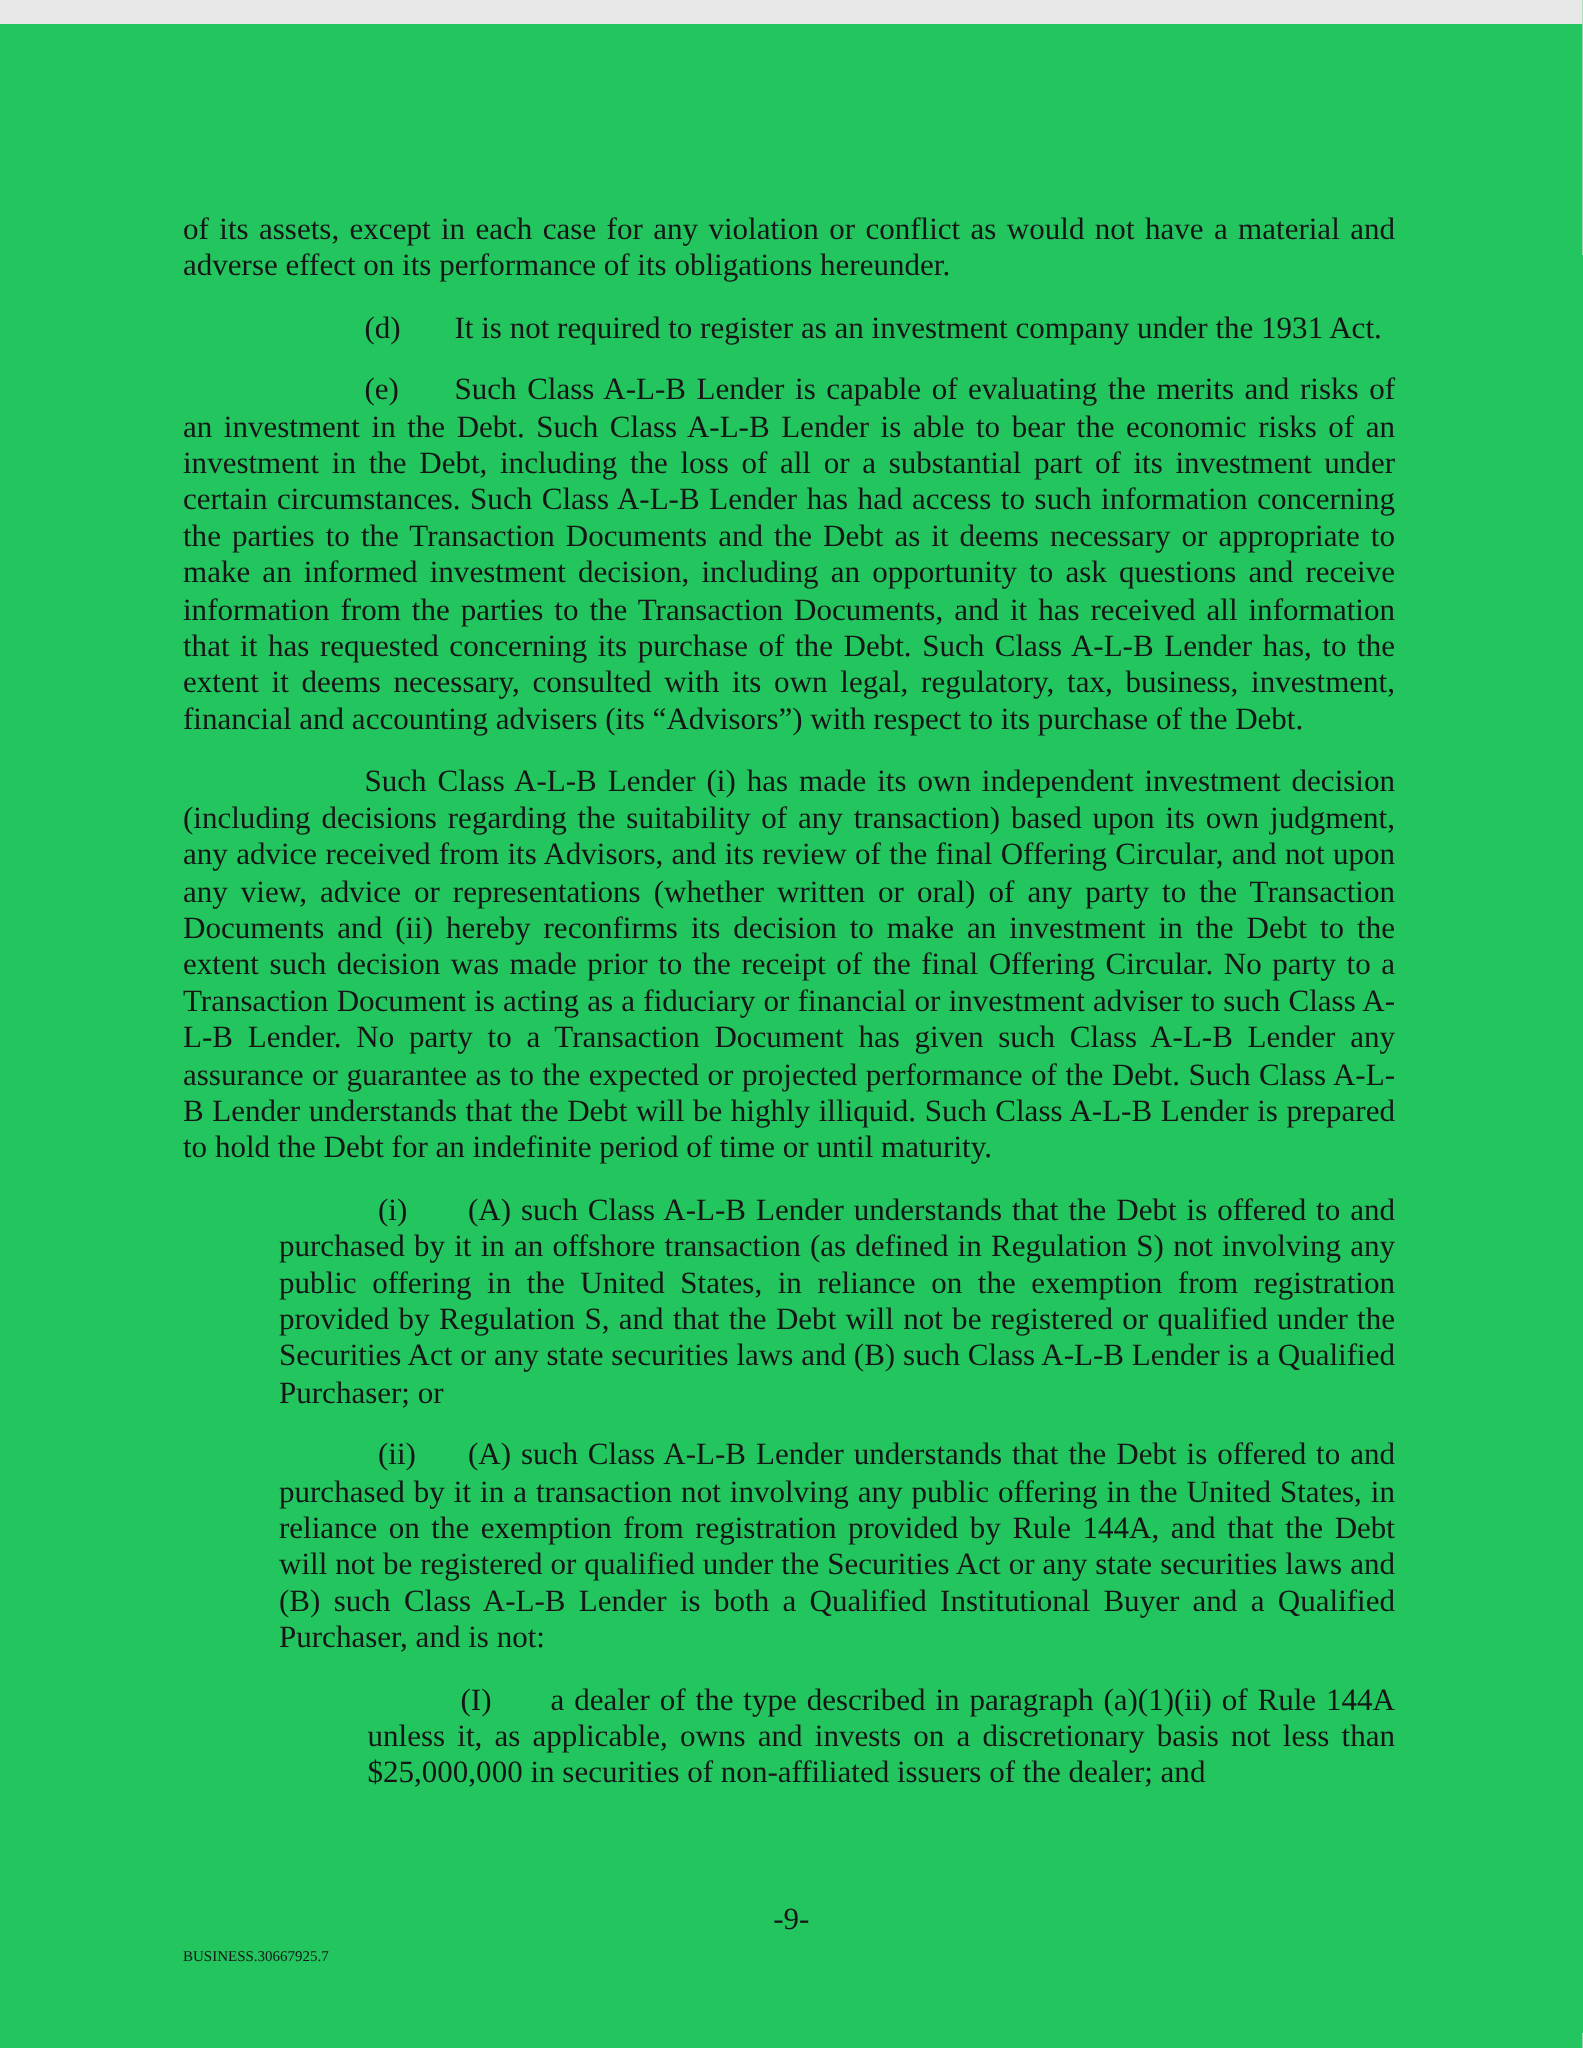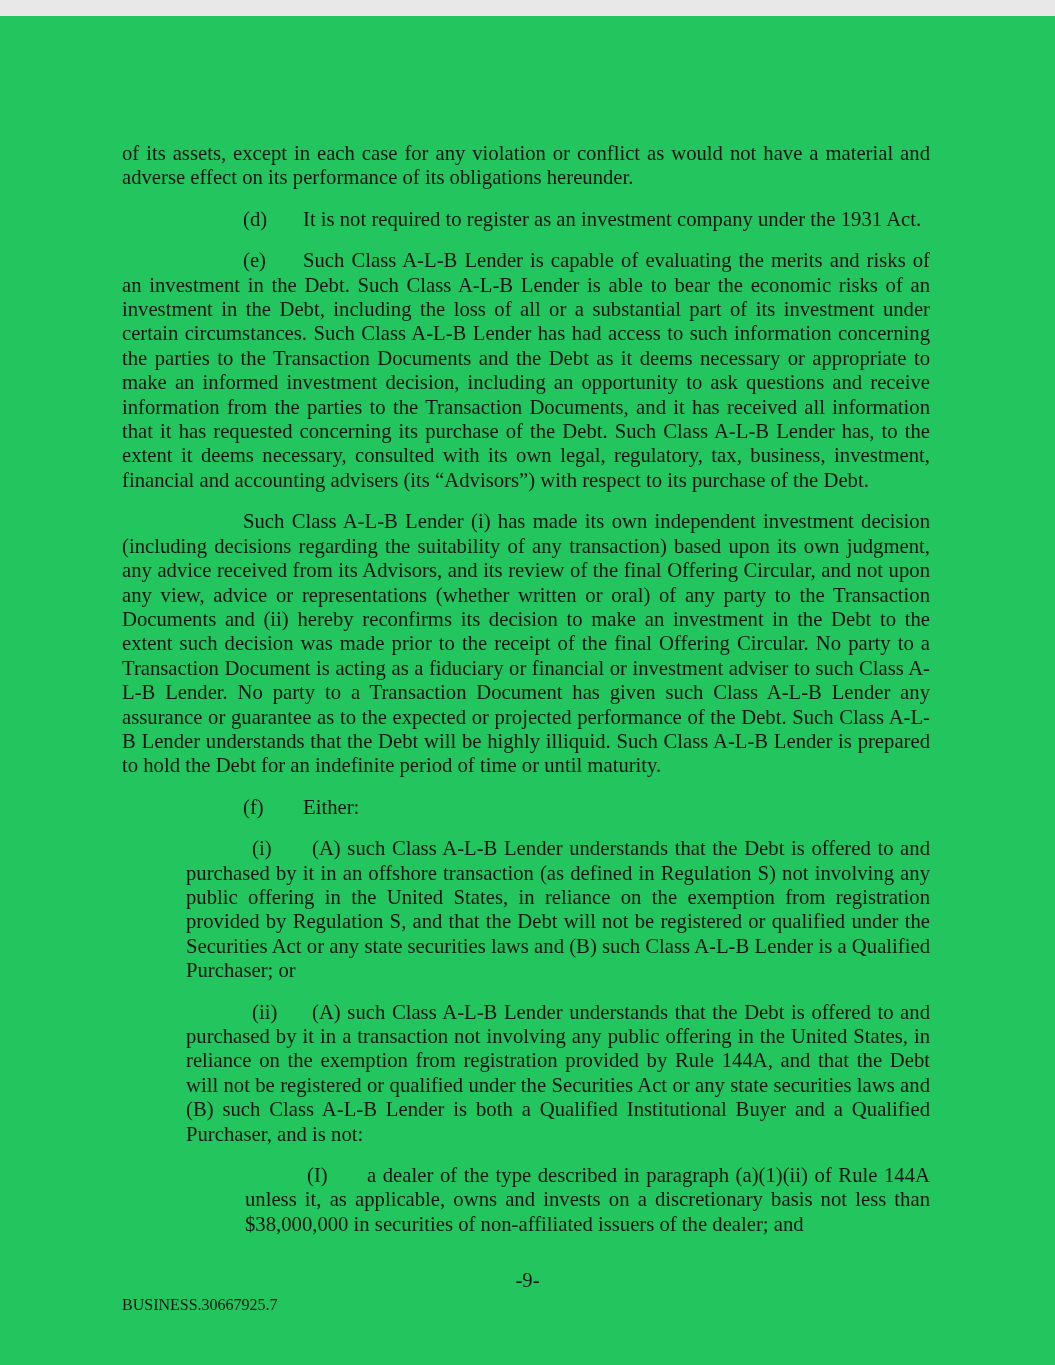--- a/index.html
+++ b/index.html
@@ -57,33 +57,32 @@
     left: 0;
     width: 100%;
     text-align: center;
     font-size: 20.7px;
     line-height: 24px;
   }
   .doc-ref {
     position: absolute;
     top: 1280px;
     left: 122px;
-    font-size: 16px;
+    font-size: 10px;
     line-height: 18px;
   }
 </style>
 </head>
 <body>
 
 <div class="page">
   <div class="content">
       <p class="para body"><span>of its assets, except in each case for any violation or conflict as would not have a material and adverse effect on its performance of its obligations hereunder.</span></p>
       <p class="para l1"><span class="plabel">(d)</span><span>It is not required to register as an investment company under the 1931 Act.</span></p>
       <p class="para l1"><span class="plabel">(e)</span><span>Such Class A-L-B Lender is capable of evaluating the merits and risks of an investment in the Debt. Such Class A-L-B Lender is able to bear the economic risks of an investment in the Debt, including the loss of all or a substantial part of its investment under certain circumstances. Such Class A-L-B Lender has had access to such information concerning the parties to the Transaction Documents and the Debt as it deems necessary or appropriate to make an informed investment decision, including an opportunity to ask questions and receive information from the parties to the Transaction Documents, and it has received all information that it has requested concerning its purchase of the Debt. Such Class A-L-B Lender has, to the extent it deems necessary, consulted with its own legal, regulatory, tax, business, investment, financial and accounting advisers (its “</span><span class="uline">Advisors</span><span>”) with respect to its purchase of the Debt.</span></p>
       <p class="para indent"><span>Such Class A-L-B Lender (i) has made its own independent investment decision (including decisions regarding the suitability of any transaction) based upon its own judgment, any advice received from its Advisors, and its review of the final Offering Circular, and not upon any view, advice or representations (whether written or oral) of any party to the Transaction Documents and (ii) hereby reconfirms its decision to make an investment in the Debt to the extent such decision was made prior to the receipt of the final Offering Circular. No party to a Transaction Document is acting as a fiduciary or financial or investment adviser to such Class A-L-B Lender. No party to a Transaction Document has given such Class A-L-B Lender any assurance or guarantee as to the expected or projected performance of the Debt. Such Class A-L-B Lender understands that the Debt will be highly illiquid. Such Class A-L-B Lender is prepared to hold the Debt for an indefinite period of time or until maturity.</span></p>
-      <p class="para l1"><span class="plabel">(f)</span><span>Either:</span></p>
       <p class="para l2"><span class="plabel">(i)</span><span>(A) such Class A-L-B Lender understands that the Debt is offered to and purchased by it in an offshore transaction (as defined in Regulation S) not involving any public offering in the United States, in reliance on the exemption from registration provided by Regulation S, and that the Debt will not be registered or qualified under the Securities Act or any state securities laws and (B) such Class A-L-B Lender is a Qualified Purchaser; or</span></p>
       <p class="para l2"><span class="plabel">(ii)</span><span>(A) such Class A-L-B Lender understands that the Debt is offered to and purchased by it in a transaction not involving any public offering in the United States, in reliance on the exemption from registration provided by Rule 144A, and that the Debt will not be registered or qualified under the Securities Act or any state securities laws and (B) such Class A-L-B Lender is both a Qualified Institutional Buyer and a Qualified Purchaser, and is not:</span></p>
-      <p class="para l3"><span class="plabel">(I)</span><span>a dealer of the type described in paragraph (a)(1)(ii) of Rule 144A unless it, as applicable, owns and invests on a discretionary basis not less than $38,000,000 in securities of non-affiliated issuers of the dealer; and</span></p>
+      <p class="para l3"><span class="plabel">(I)</span><span>a dealer of the type described in paragraph (a)(1)(ii) of Rule 144A unless it, as applicable, owns and invests on a discretionary basis not less than $25,000,000 in securities of non-affiliated issuers of the dealer; and</span></p>
     </div>
   <div class="page-number">-9-</div>
   <div class="doc-ref">BUSINESS.30667925.7</div>
 </div>
 
 </body></html>

